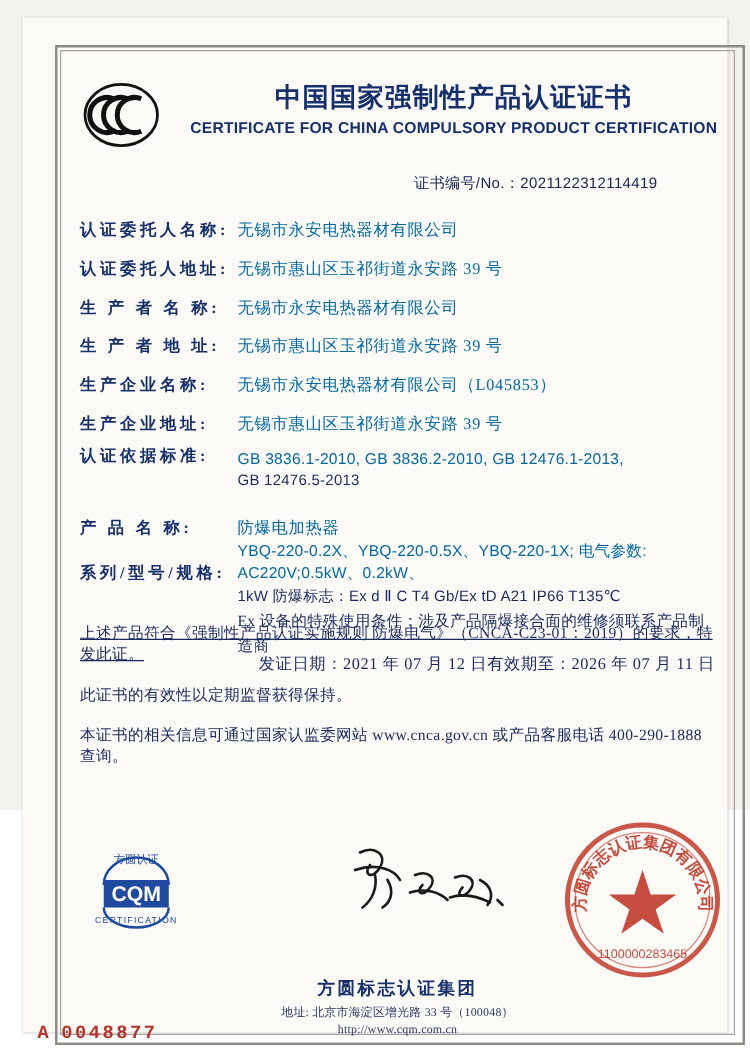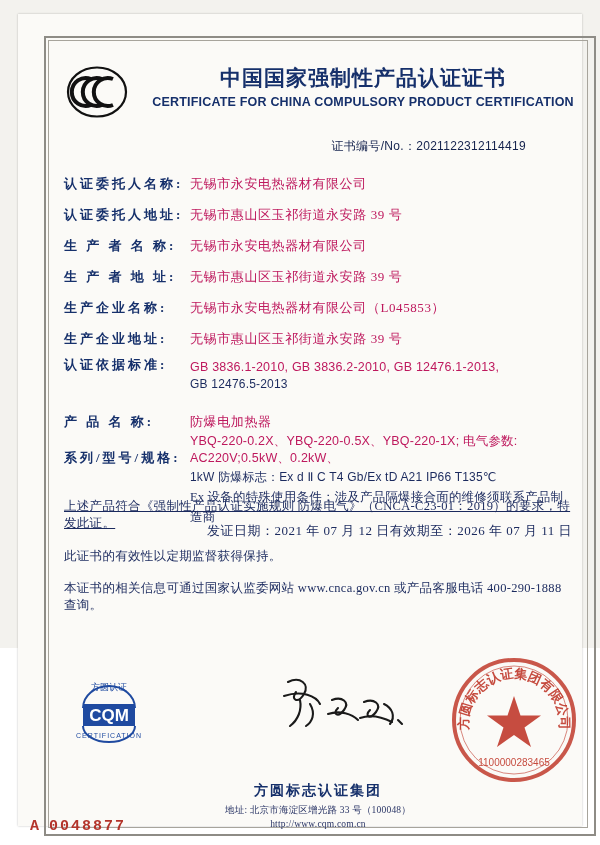--- a/index.html
+++ b/index.html
@@ -119,21 +119,21 @@
     flex: 0 0 126px;
     font-size: 13px;
     font-weight: bold;
     color: #16306b;
     letter-spacing: 3px;
     padding-top: 2px;
   }
   .row .val {
     flex: 1;
     font-size: 13px;
-    color: #be185d;
+    color: #0369a1;
     letter-spacing: 0.6px;
     padding-top: 2px;
   }
   .row .val.mono {
     font-family: "Liberation Sans", sans-serif;
     font-size: 12.5px;
     letter-spacing: 0.2px;
   }
   .row.tall { min-height: 26px; }
   .sub-line {

